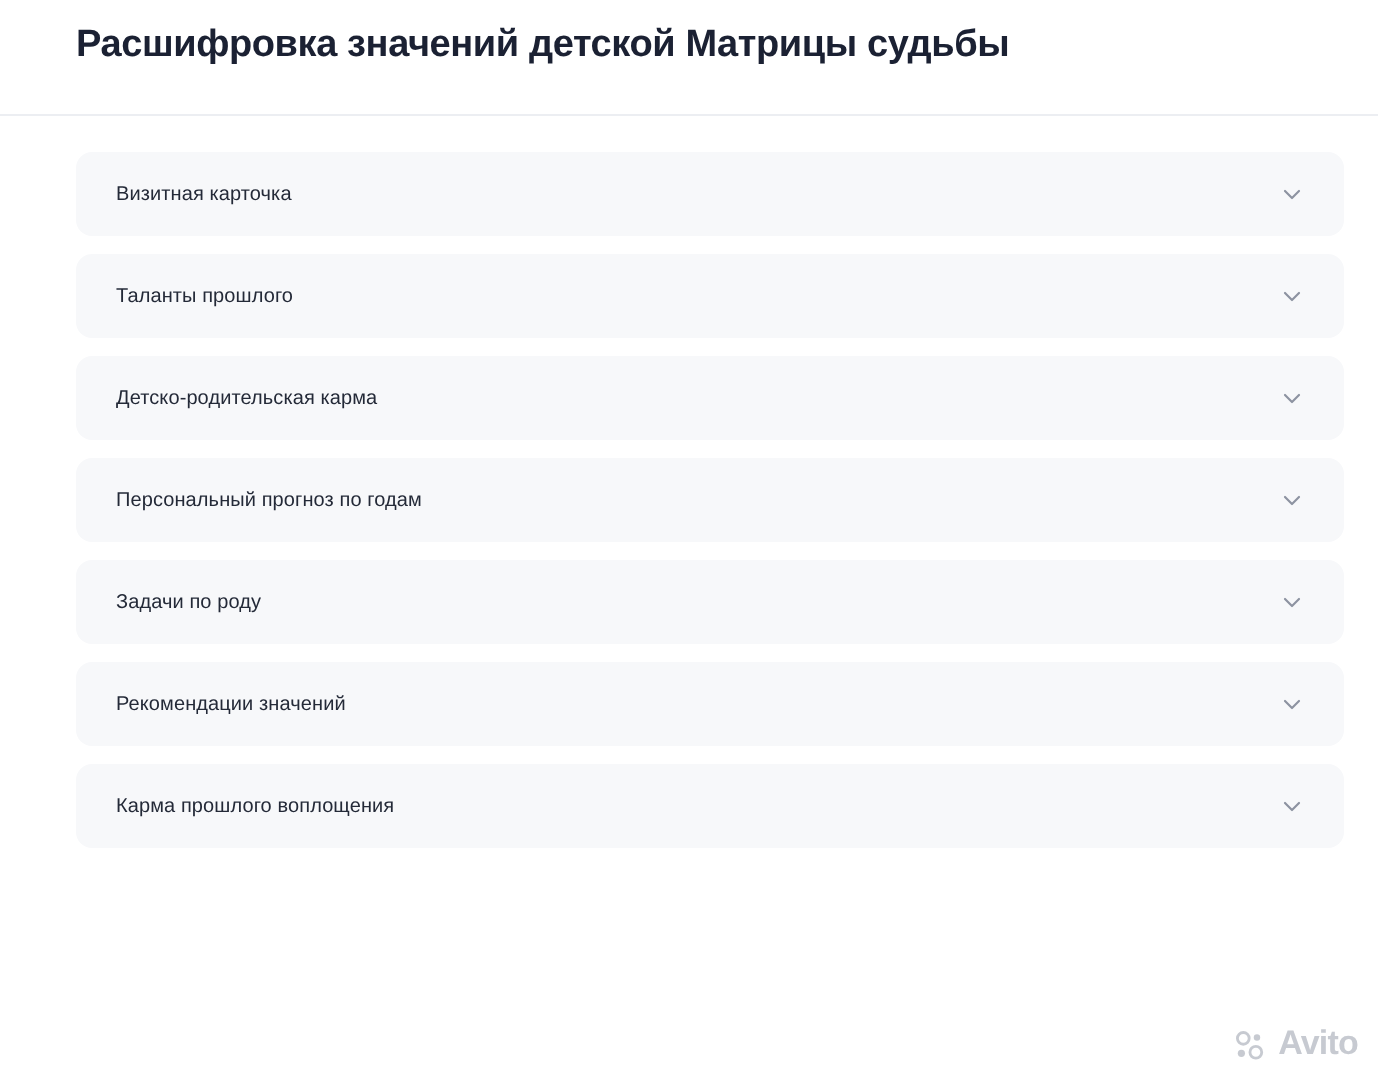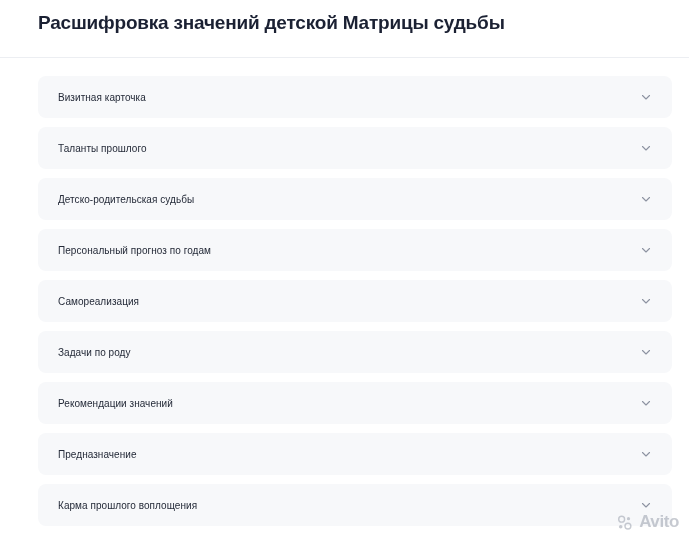--- a/index.html
+++ b/index.html
@@ -119,72 +119,56 @@
     <div class="acc-item">
       <span class="acc-label">Таланты прошлого</span>
       <span class="chev">
         <svg viewBox="0 0 12 12" width="12" height="12">
             <path d="M2.5 4.5 L6 8 L9.5 4.5" fill="none" stroke="#8d93a1" stroke-width="1.1" stroke-linecap="round" stroke-linejoin="round"></path>
           </svg>
       </span>
     </div>
 
     <div class="acc-item">
-      <span class="acc-label">Детско-родительская судьбы</span>
+      <span class="acc-label">Детско-родительская карма</span>
       <span class="chev">
         <svg viewBox="0 0 12 12" width="12" height="12">
             <path d="M2.5 4.5 L6 8 L9.5 4.5" fill="none" stroke="#8d93a1" stroke-width="1.1" stroke-linecap="round" stroke-linejoin="round"></path>
           </svg>
       </span>
     </div>
 
     <div class="acc-item">
       <span class="acc-label">Персональный прогноз по годам</span>
       <span class="chev">
         <svg viewBox="0 0 12 12" width="12" height="12">
             <path d="M2.5 4.5 L6 8 L9.5 4.5" fill="none" stroke="#8d93a1" stroke-width="1.1" stroke-linecap="round" stroke-linejoin="round"></path>
           </svg>
       </span>
     </div>
 
-    <div class="acc-item">
-      <span class="acc-label">Самореализация</span>
-      <span class="chev">
-        <svg viewBox="0 0 12 12" width="12" height="12">
-            <path d="M2.5 4.5 L6 8 L9.5 4.5" fill="none" stroke="#8d93a1" stroke-width="1.1" stroke-linecap="round" stroke-linejoin="round"></path>
-          </svg>
-      </span>
-    </div>
 
     <div class="acc-item">
       <span class="acc-label">Задачи по роду</span>
       <span class="chev">
         <svg viewBox="0 0 12 12" width="12" height="12">
             <path d="M2.5 4.5 L6 8 L9.5 4.5" fill="none" stroke="#8d93a1" stroke-width="1.1" stroke-linecap="round" stroke-linejoin="round"></path>
           </svg>
       </span>
     </div>
 
     <div class="acc-item">
       <span class="acc-label">Рекомендации значений</span>
       <span class="chev">
         <svg viewBox="0 0 12 12" width="12" height="12">
             <path d="M2.5 4.5 L6 8 L9.5 4.5" fill="none" stroke="#8d93a1" stroke-width="1.1" stroke-linecap="round" stroke-linejoin="round"></path>
           </svg>
       </span>
     </div>
 
-    <div class="acc-item">
-      <span class="acc-label">Предназначение</span>
-      <span class="chev">
-        <svg viewBox="0 0 12 12" width="12" height="12">
-            <path d="M2.5 4.5 L6 8 L9.5 4.5" fill="none" stroke="#8d93a1" stroke-width="1.1" stroke-linecap="round" stroke-linejoin="round"></path>
-          </svg>
-      </span>
-    </div>
 
     <div class="acc-item">
       <span class="acc-label">Карма прошлого воплощения</span>
       <span class="chev">
         <svg viewBox="0 0 12 12" width="12" height="12">
             <path d="M2.5 4.5 L6 8 L9.5 4.5" fill="none" stroke="#8d93a1" stroke-width="1.1" stroke-linecap="round" stroke-linejoin="round"></path>
           </svg>
       </span>
     </div>
 

